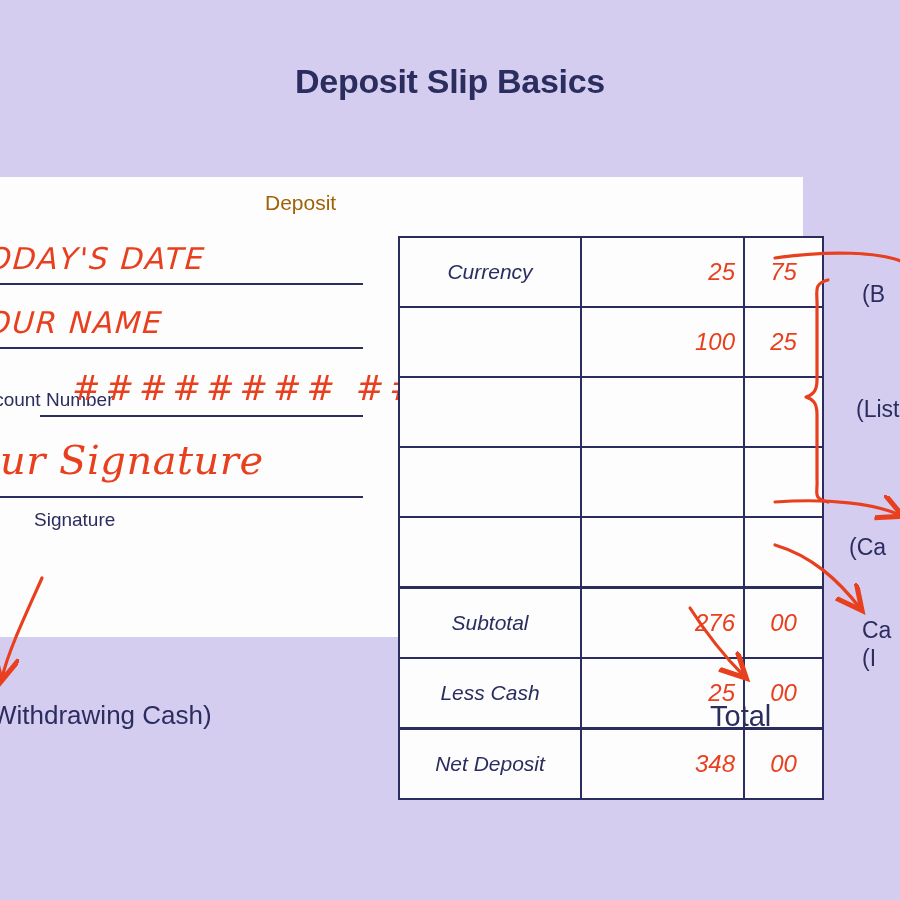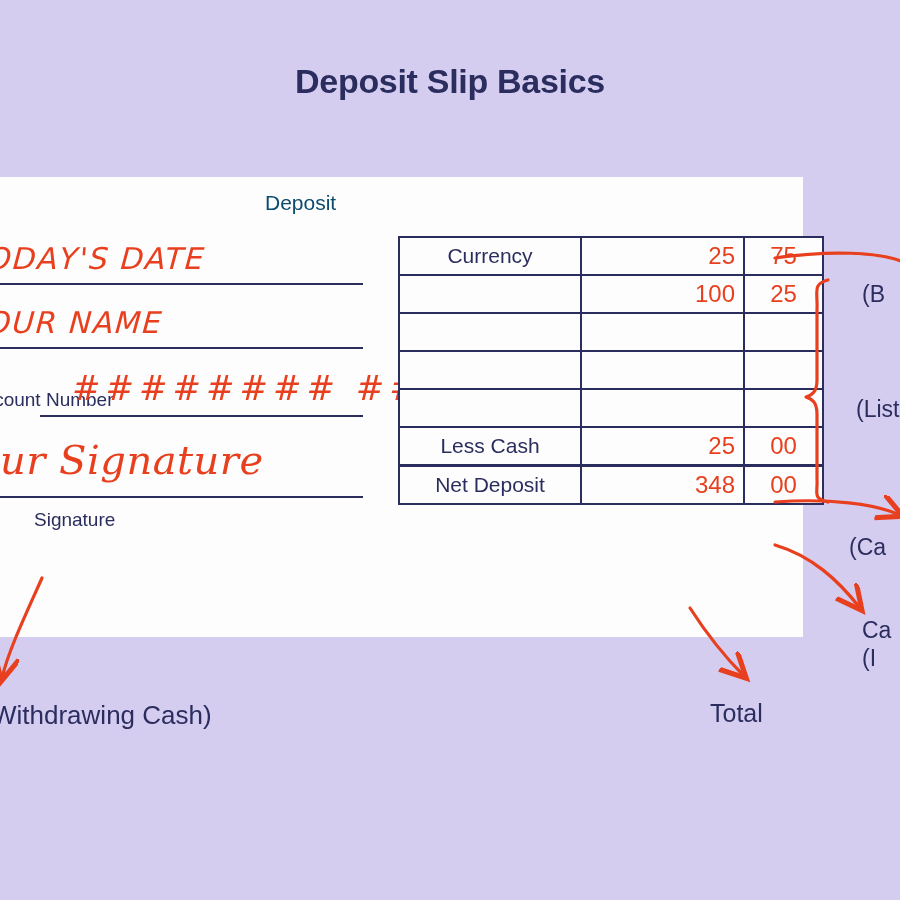--- a/index.html
+++ b/index.html
@@ -41,21 +41,21 @@
     width: 923px;
     height: 460px;
     background: #fdfdfd;
   }
 
   .slip-deposit-label {
     position: absolute;
     left: 385px;
     top: 14px;
     font-size: 21px;
-    color: #0c4a6e;
+    color: #a16207;
   }
 
   
   .hand-line {
     position: absolute;
     height: 0;
     border-bottom: 2.5px solid #2b2d5f;
   }
   .hand-text {
     position: absolute;
@@ -95,22 +95,23 @@
     left: 398px;
     top: 236px;
     width: 370px;
     border-collapse: collapse;
     table-layout: fixed;
     background: #fdfdfd;
   }
   .amount-table td {
     border: 2px solid #2b2d5f;
     height: 36px;
-    padding: 0 8px;
+    padding: 16px 8px;
     font-size: 21px;
+    font-style: italic;
   }
   .amount-table .c-label {
     width: 164px;
     text-align: center;
     color: #2b2d5f;
   }
   .amount-table .c-dollars {
     width: 145px;
     text-align: right;
     color: #e8401f;
@@ -184,20 +185,25 @@
         </tr>
         <tr>
           <td class="c-label"></td>
           <td class="c-dollars"></td>
           <td class="c-cents"></td>
         </tr>
         <tr>
           <td class="c-label"></td>
           <td class="c-dollars"></td>
           <td class="c-cents"></td>
+        </tr>
+        <tr class="thick-top">
+          <td class="c-label">Subtotal</td>
+          <td class="c-dollars">276</td>
+          <td class="c-cents">00</td>
         </tr>
         <tr>
           <td class="c-label">Less Cash</td>
           <td class="c-dollars">25</td>
           <td class="c-cents">00</td>
         </tr>
         <tr class="thick-top">
           <td class="c-label">Net Deposit</td>
           <td class="c-dollars">348</td>
           <td class="c-cents">00</td>
@@ -232,15 +238,15 @@
 
   <div class="annot" style="left:836px; top:396px;margin-left:20px;">(List</div>
 
   <div class="annot" style="left:849px; top:534px;">(Ca</div>
 
   <div class="annot" style="left:862px; top:617px;">Ca</div>
   <div class="annot" style="left:862px; top:645px;">(I</div>
 
   <div class="annot" style="left:-8px; top:700px; font-size:26px;">Withdrawing Cash)</div>
 
-  <div class="annot" style="left:710px; top:699px; font-size:25px;">Total</div>
+  <div class="annot" style="left:710px; top:699px; font-size:29px;">Total</div>
 
 </div>
 
 </body></html>

